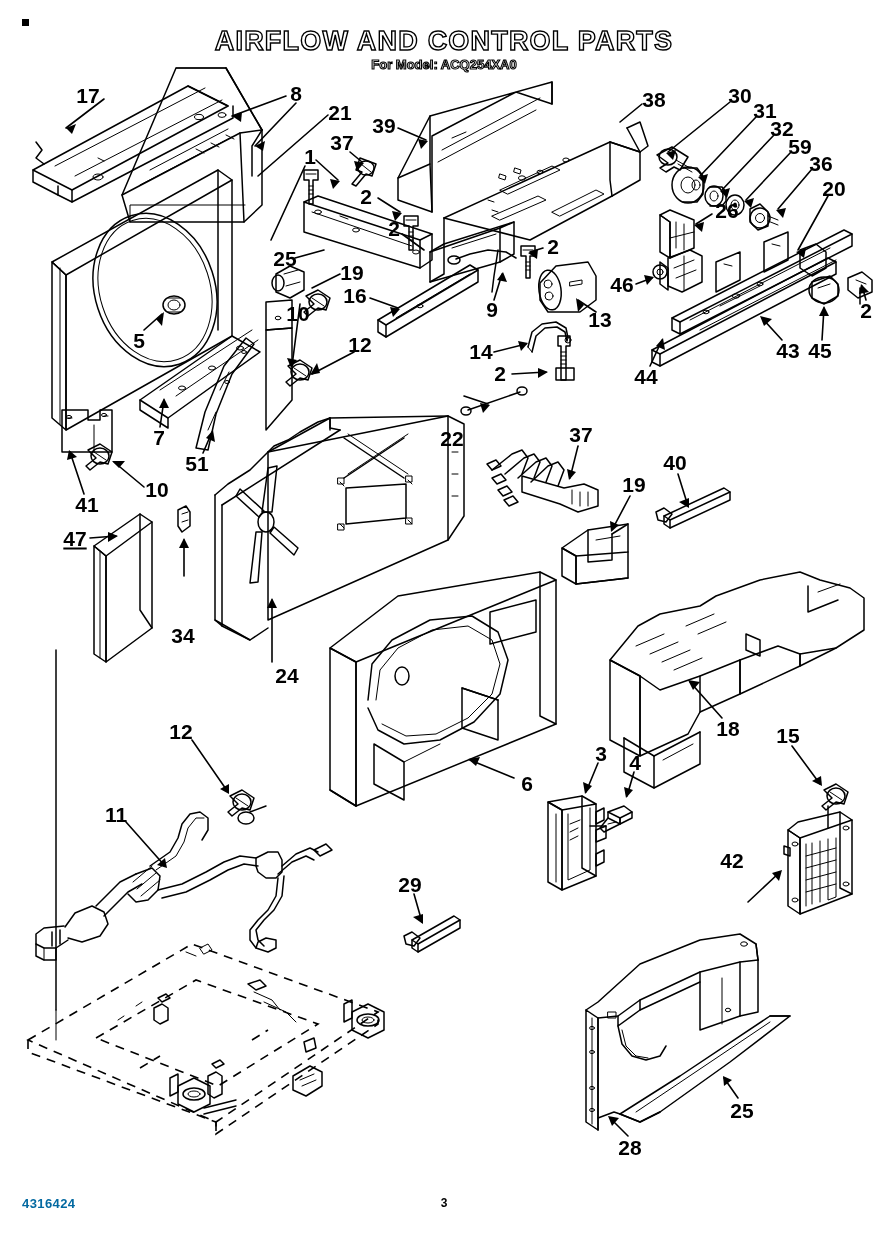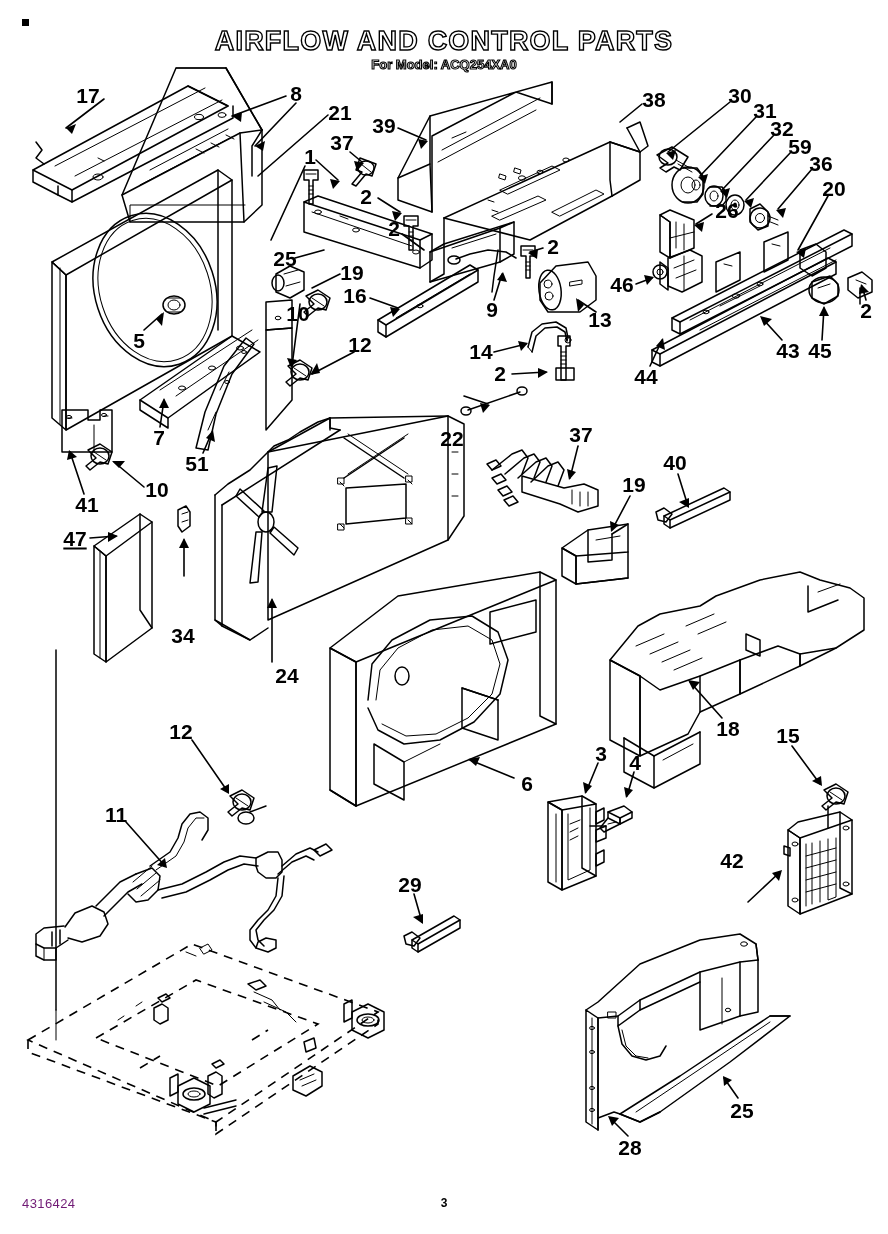--- a/index.html
+++ b/index.html
@@ -3,21 +3,21 @@
 <meta charset="utf-8">
 <style>
   html,body{margin:0;padding:0;background:#fff;}
   body{width:888px;height:1234px;position:relative;font-family:"Liberation Sans",sans-serif;overflow:hidden;}
   #sheet{position:absolute;inset:0;width:888px;height:1234px;}
   .reg-mark{position:absolute;left:22px;top:19px;width:7px;height:7px;background:#000;}
   .title{position:absolute;left:0;top:26px;width:888px;text-align:center;font-size:27px;font-weight:bold;letter-spacing:1.2px;
          color:#fff;-webkit-text-stroke:1.4px #000;font-family:"Liberation Sans",sans-serif;}
   .subtitle{position:absolute;left:0;top:57px;width:888px;text-align:center;font-size:13px;font-weight:bold;
             color:#fff;-webkit-text-stroke:1.1px #000;font-family:"Liberation Sans",sans-serif;}
-  .footer-left{position:absolute;left:22px;top:1196px;font-size:13px;font-weight:normal;color:#701a75;letter-spacing:.4px;}
+  .footer-left{position:absolute;left:22px;top:1196px;font-size:13px;font-weight:bold;color:#0369a1;letter-spacing:.4px;}
   .footer-center{position:absolute;left:0;top:1196px;width:888px;text-align:center;font-size:12px;font-weight:bold;color:#000;}
   .callout{position:absolute;font-size:21px;font-weight:bold;color:#000;font-family:"Liberation Sans",sans-serif;
            line-height:1;white-space:nowrap;transform:translate(-50%,-50%);}
   svg.art{position:absolute;left:0;top:0;width:888px;height:1234px;pointer-events:none;}
   .ln{fill:none;stroke:#000;stroke-width:1.5;stroke-linejoin:round;stroke-linecap:round;}
   .ln-thin{fill:none;stroke:#000;stroke-width:1;stroke-linejoin:round;stroke-linecap:round;}
   .ln-d{fill:none;stroke:#000;stroke-width:1.6;stroke-dasharray:9 7;stroke-linecap:butt;}
   .lead{fill:none;stroke:#000;stroke-width:1.6;stroke-linecap:round;}
   .fillblk{fill:#000;}
 </style>

